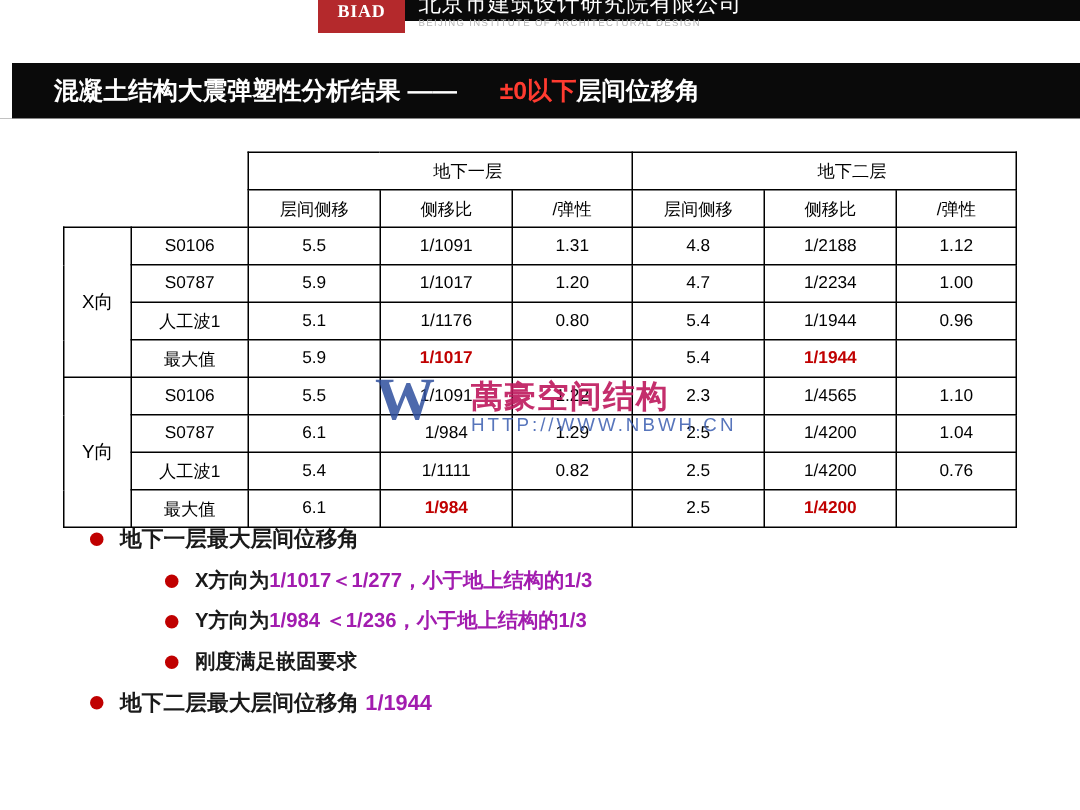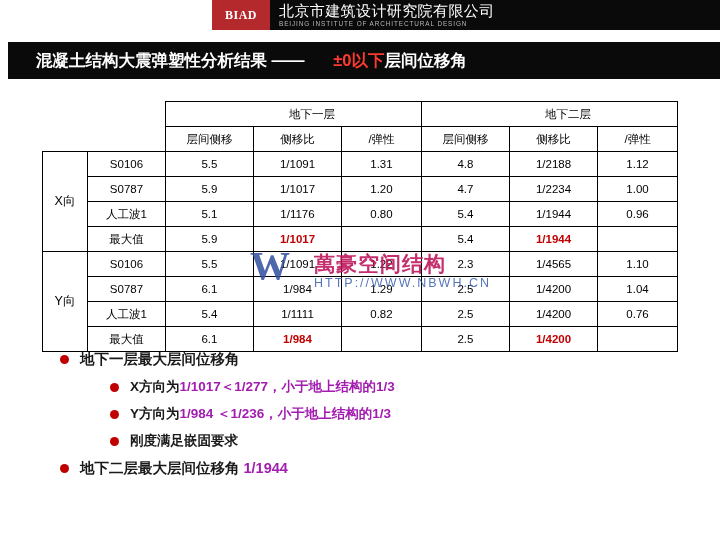--- a/index.html
+++ b/index.html
@@ -19,21 +19,21 @@
     position: absolute;
     left: 0; top: 0;
     width: 720px;
     height: 30px;
     background: #ffffff;
   }
   .header-band {
     position: absolute;
     left: 212px; top: 0;
     width: 508px;
-    height: 30px;
+    height: 14px;
     background: #0a0a0a;
     display: flex;
     align-items: center;
   }
   .biad-logo {
     width: 58px;
     height: 30px;
     background: #b4292c;
     color: #ffffff;
     font-size: 12px;

